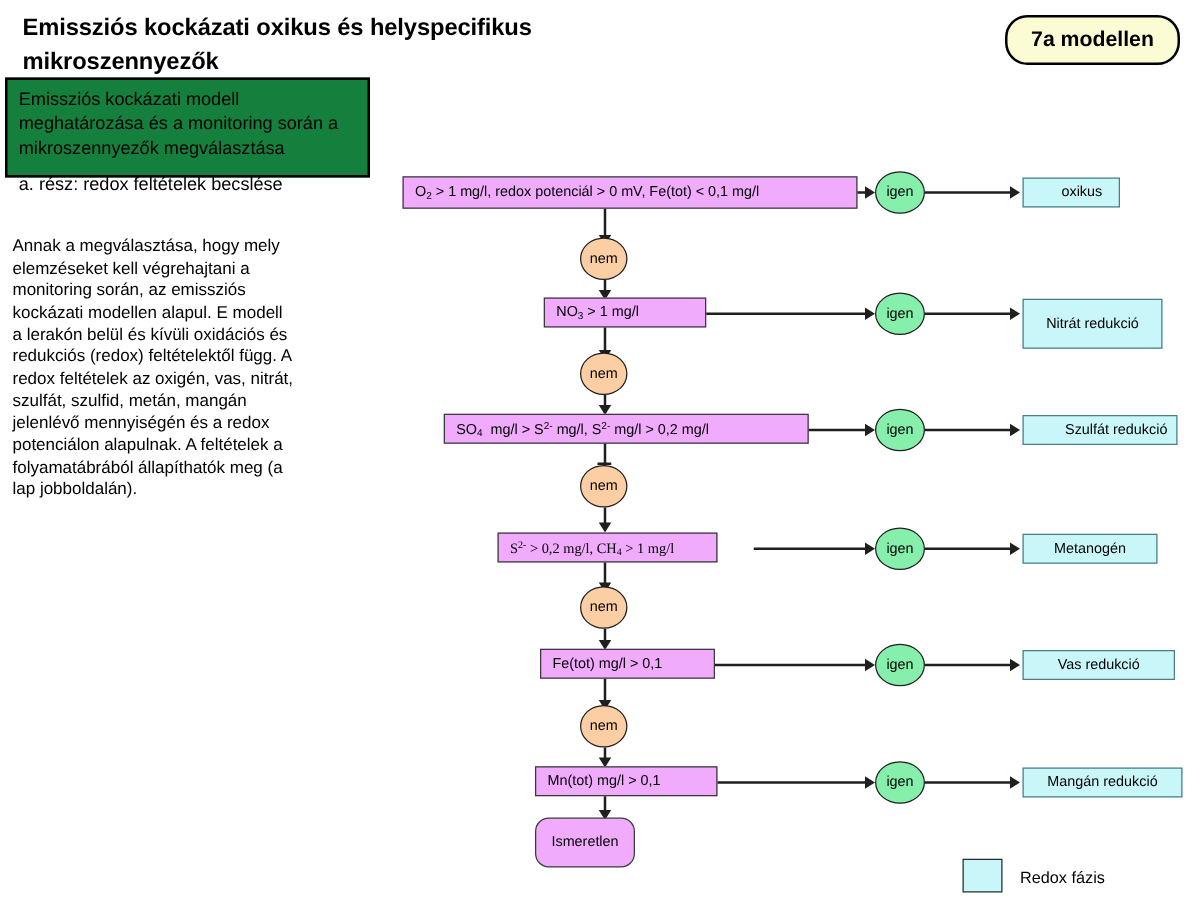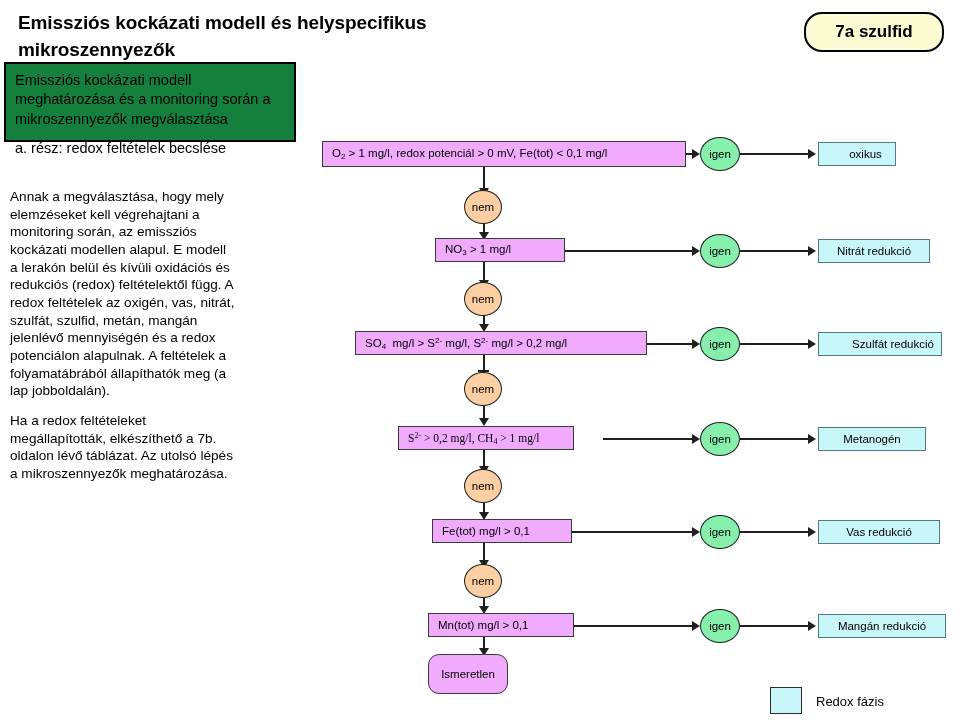--- a/index.html
+++ b/index.html
@@ -158,33 +158,32 @@
     left: 816px;
     top: 694px;
     font-size: 13px;
   }
 </style>
 </head>
 <body>
 
 <div id="page">
 
-  <div id="doc-title">Emissziós kockázati modell és helyspecifikus mikroszennyezők</div>
+  <div id="doc-title">Emissziós kockázati oxikus és helyspecifikus mikroszennyezők</div>
 
   <div id="badge">
-    <span>7a szulfid</span>
+    <span>7a modellen</span>
   </div>
 
   <div id="intro-box">
     <p class="first">Emissziós kockázati modell meghatározása és a monitoring során a mikroszennyezők megválasztása</p>
     <p class="second">a. rész: redox feltételek becslése</p>
   </div>
 
   <div class="narrative" id="narrative-1">Annak a megválasztása, hogy mely elemzéseket kell végrehajtani a monitoring során, az emissziós kockázati modellen alapul. E modell a lerakón belül és kívüli oxidációs és redukciós (redox) feltételektől függ. A redox feltételek az oxigén, vas, nitrát, szulfát, szulfid, metán, mangán jelenlévő mennyiségén és a redox potenciálon alapulnak. A feltételek a folyamatábrából állapíthatók meg (a lap jobboldalán).</div>
-  <div class="narrative" id="narrative-2">Ha a redox feltételeket megállapították, elkészíthető a 7b. oldalon lévő táblázat. Az utolsó lépés a mikroszennyezők meghatározása.</div>
 
   <div class="node" style="left:322px; top:141px; width:364px; height:26px;">
     <span>O<sub>2</sub> &gt; 1 mg/l, redox potenciál &gt; 0 mV, Fe(tot) &lt; 0,1 mg/l</span>
   </div>
   <div class="hline" style="left:686px; top:153px; width:8px;"></div>
   <div class="arrow-right" style="left:692px; top:149px;"></div>
   <div class="circle yes" style="left:700px; top:137px; width:40px; height:34px;">
     <span>igen</span>
   </div>
   <div class="hline" style="left:740px; top:153px; width:70px;"></div>
@@ -204,21 +203,21 @@
   <div class="node" style="left:435px; top:238px; width:130px; height:24px;">
     <span>NO<sub>3</sub> &gt; 1 mg/l</span>
   </div>
   <div class="hline" style="left:565px; top:250px; width:129px;"></div>
   <div class="arrow-right" style="left:692px; top:246px;"></div>
   <div class="circle yes" style="left:700px; top:234px; width:40px; height:34px;">
     <span>igen</span>
   </div>
   <div class="hline" style="left:740px; top:250px; width:70px;"></div>
   <div class="arrow-right" style="left:808px; top:246px;"></div>
-  <div class="node result plain-centered" style="left:818px; top:239px; width:112px; height:24px;">
+  <div class="node result plain-centered" style="left:818px; top:239px; width:112px; height:40px;">
     <span>Nitrát redukció</span>
   </div>
   <div class="vline" style="left:483px; top:262px; height:22px;"></div>
   <div class="arrow-down" style="left:479px; top:280px;"></div>
   <div class="circle no" style="left:464px; top:282px; width:38px; height:34px;">
     <span>nem</span>
   </div>
 
   <div class="vline" style="left:483px; top:316px; height:14px;"></div>
   <div class="arrow-down" style="left:479px; top:324px;"></div>

